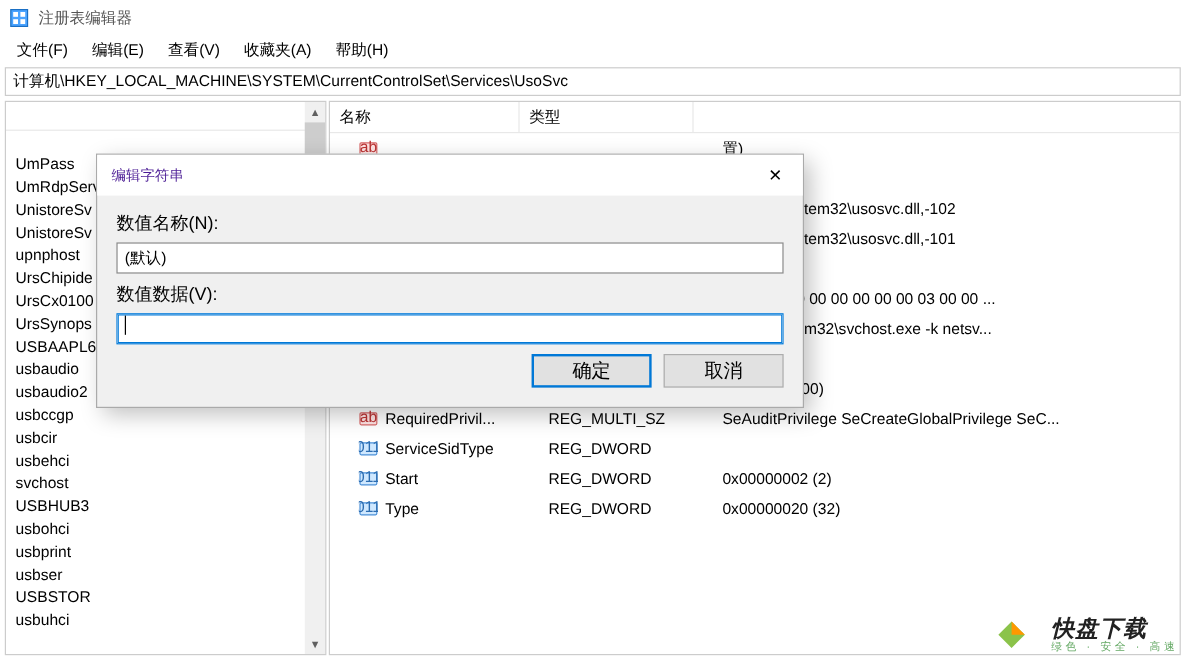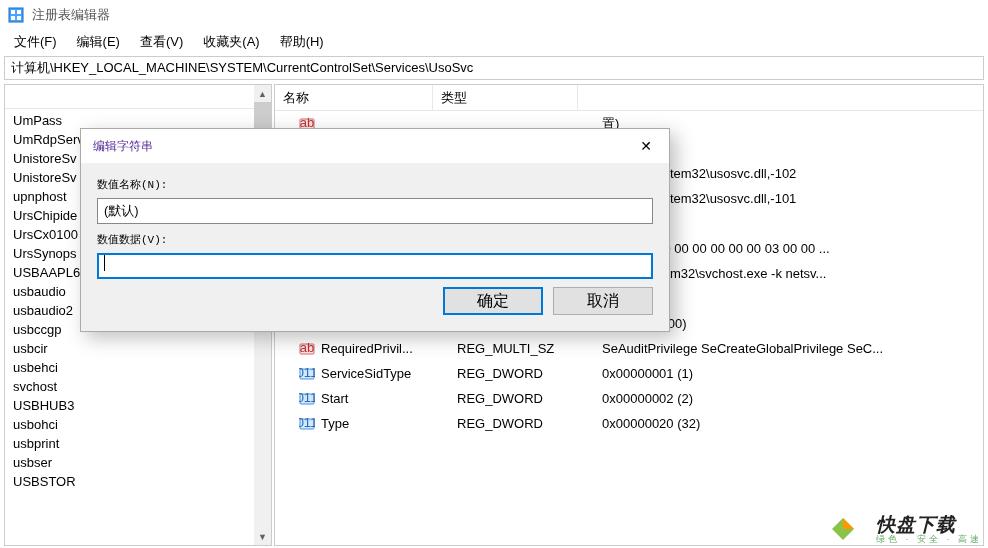--- a/index.html
+++ b/index.html
@@ -11,21 +11,21 @@
     
     .menubar { height: 24px; display: flex; align-items: center; padding: 0 4px; gap: 0; }
     .menubar .menu-item { padding: 2px 10px; color: #000; cursor: default; }
     
     .addressbar { height: 24px; border: 1px solid #ccc; margin: 2px 4px; padding: 2px 6px; display: flex; align-items: flex-start; font-size: 13px; }
     
     .main { display: flex; height: calc(100% - 82px); }
     
     .tree-panel { width: 268px; border: 1px solid #ccc; margin: 2px 0 2px 4px; position: relative; overflow: hidden; }
     .tree-header { height: 24px; border-bottom: 1px solid #e8e8e8; }
-    .tree-list { padding: 2px 0; }
+    .tree-list { padding: 2px 0; margin-top: 16px; }
     .tree-item { padding: 2px 8px; cursor: default; display: flex; align-items: center; }
     .tree-scroll { position: absolute; right: 0; top: 0; bottom: 0; width: 17px; background: #f0f0f0; display: flex; flex-direction: column; }
     .tree-scroll .arrow { height: 17px; display: flex; align-items: center; justify-content: center; color: #606060; font-size: 9px; }
     .tree-scroll .track { flex: 1; position: relative; }
     .tree-scroll .thumb { position: absolute; left: 0; right: 0; top: 0; height: 40px; background: #cdcdcd; }
     
     .list-panel { flex: 1; border: 1px solid #ccc; margin: 2px 4px 2px 2px; overflow: hidden; }
     .list-header { display: flex; height: 26px; border-bottom: 1px solid #e8e8e8; }
     .list-header .col { padding: 4px 8px; border-right: 1px solid #e8e8e8; font-size: 13px; }
     .col-name { width: 158px; }
@@ -38,21 +38,21 @@
     .cell-type { width: 145px; }
     .cell-data { flex: 1; }
     .reg-icon { width: 16px; height: 16px; flex-shrink: 0; display: inline-flex; }
     
     .dialog-backdrop { position: absolute; left: 0; top: 0; right: 0; bottom: 0; pointer-events: none; }
     .dialog { position: absolute; left: 80px; top: 128px; width: 590px; background: #f0f0f0; border: 1px solid #aaa; box-shadow: 6px 6px 18px rgba(0,0,0,0.25); pointer-events: auto; }
     .dialog-titlebar { height: 34px; background: #fff; display: flex; align-items: center; justify-content: space-between; padding: 0 0 0 12px; }
     .dialog-titlebar .dlg-title { color: #4c1d95; font-size: 12px; }
     .dialog-close { width: 46px; height: 32px; display: flex; align-items: center; justify-content: center; cursor: default; font-size: 14px; font-family: Arial; }
     .dialog-body { padding: 14px 16px 16px; }
-    .dlg-label { margin-bottom: 6px; font-size: 11px; font-family: Liberation Mono, monospace; }
+    .dlg-label { margin-bottom: 6px; font-size: 15px; }
     .dlg-input { width: 100%; height: 26px; border: 1px solid #888; background: #fff; padding: 0 6px; font-size: 13px; outline: none; margin-bottom: 8px; }
     .dlg-input.focused { border: 1px solid #0078d7; box-shadow: 0 0 0 1px #0078d7 inset; }
     .dlg-buttons { display: flex; justify-content: flex-end; gap: 10px; margin-top: 6px; }
     .dlg-btn { width: 100px; height: 28px; border: 1px solid #adadad; background: #e1e1e1; cursor: default; font-size: 16px; display: flex; align-items: center; justify-content: center; }
     .dlg-btn.primary { border: 2px solid #0078d7; background: #e1e1e1; }
     
     .watermark { position: absolute; right: 6px; bottom: 4px; display: flex; align-items: center; gap: 20px; }
     .watermark .wm-logo { width: 26px; height: 26px; }
     .watermark .wm-text { display: flex; flex-direction: column; line-height: 1.05; }
     .watermark .wm-main { font-size: 19px; font-weight: 700; font-style: italic; letter-spacing: 1px; color: #222; }
@@ -106,20 +106,21 @@
         <div class="tree-item">usbaudio2</div>
         <div class="tree-item">usbccgp</div>
         <div class="tree-item">usbcir</div>
         <div class="tree-item">usbehci</div>
         <div class="tree-item">svchost</div>
         <div class="tree-item">USBHUB3</div>
         <div class="tree-item">usbohci</div>
         <div class="tree-item">usbprint</div>
         <div class="tree-item">usbser</div>
         <div class="tree-item">USBSTOR</div>
+        <div class="tree-item">usbuhci</div>
       </div>
     <div class="tree-scroll">
       <div class="arrow">▲</div>
       <div class="track">
           <div class="thumb"></div>
         </div>
       <div class="arrow">▼</div>
     </div>
   </div>
 
@@ -263,21 +264,20 @@
           <div class="cell cell-name">
             <span class="reg-icon">
               <svg viewBox="0 0 16 16">
                 <rect x="1" y="3" width="14" height="10" rx="1" fill="#cfe8ff" stroke="#4a90d9"></rect>
                 <text x="8" y="11" font-size="7" text-anchor="middle" fill="#2b6cb0" font-family="monospace">011</text>
               </svg>
             </span>
             <span>ServiceSidType</span>
           </div>
           <div class="cell cell-type">REG_DWORD</div>
-          <div class="cell cell-data">0x00000001 (1)</div>
         </div>
         <div class="list-row">
           <div class="cell cell-name">
             <span class="reg-icon">
               <svg viewBox="0 0 16 16">
                 <rect x="1" y="3" width="14" height="10" rx="1" fill="#cfe8ff" stroke="#4a90d9"></rect>
                 <text x="8" y="11" font-size="7" text-anchor="middle" fill="#2b6cb0" font-family="monospace">011</text>
               </svg>
             </span>
             <span>Start</span>

